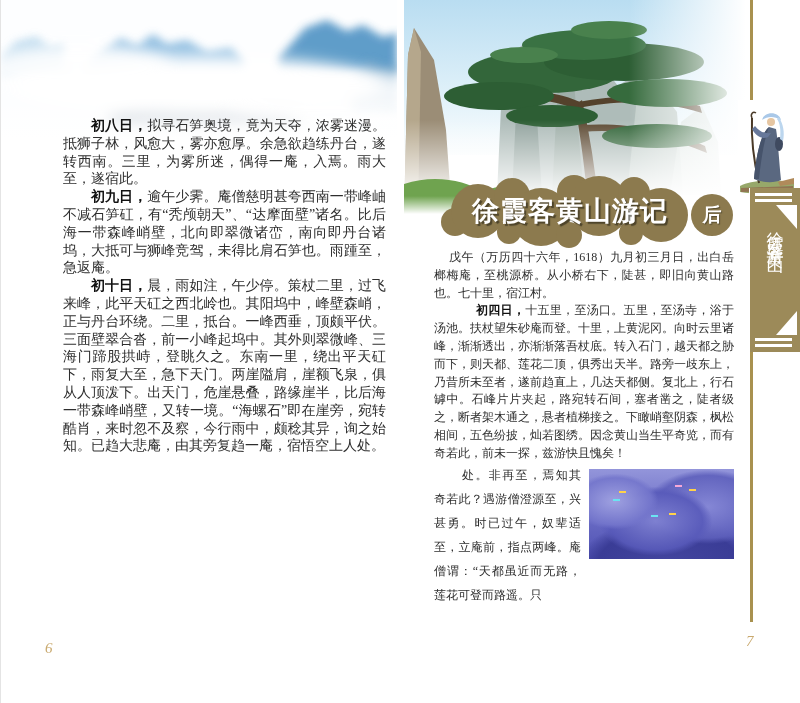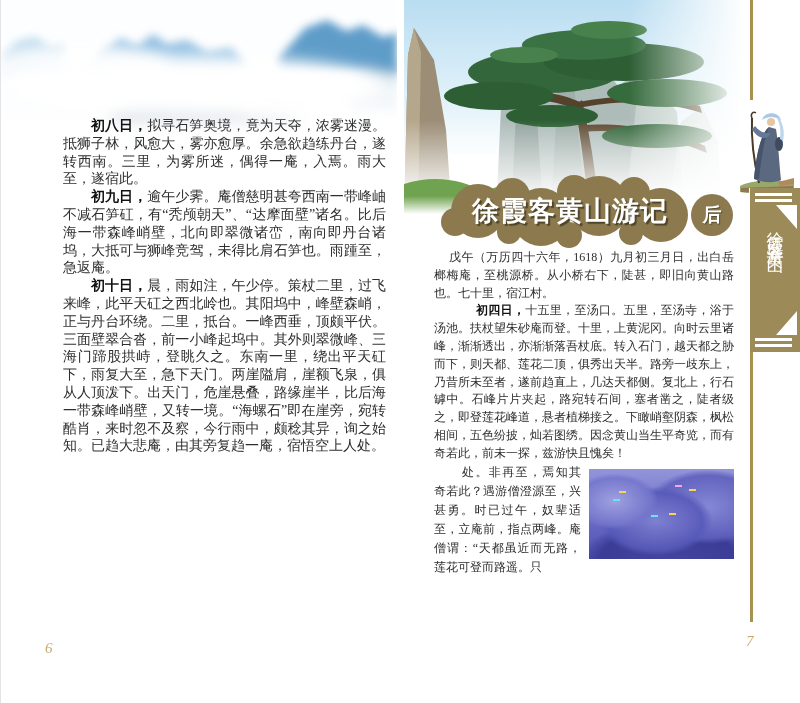--- a/index.html
+++ b/index.html
@@ -24,21 +24,21 @@
                 font-size:27px;font-weight:bold;color:#fff;letter-spacing:1px;
                 text-shadow:2px 2px 1px rgba(35,32,18,.6);}
   #banner-badge{position:absolute;left:292px;top:194px;width:42px;height:42px;border-radius:50%;
                 display:flex;align-items:center;justify-content:center;
                 color:#fff;font-size:19px;font-weight:bold;text-shadow:1px 1px 1px rgba(35,32,18,.5);}
   #right-text{position:absolute;left:35px;top:249px;width:300px;
               font-size:12px;line-height:17.8px;text-align:justify;}
   #right-text p.intro{text-indent:15px;}
   #right-text p.day-para{text-indent:42px;}
   #wrap-row{display:flex;align-items:flex-start;}
-  #beside-text{flex:1 1 auto;margin:0;text-indent:0;line-height:19px;}
+  #beside-text{flex:1 1 auto;margin:0;text-indent:0;line-height:24px;}
   #inline-photo{position:relative;flex:0 0 145px;width:145px;height:90px;margin:6px 0 0 8px;overflow:hidden;
     background:
       radial-gradient(70px 45px at 18% 36%, rgba(162,164,226,.95) 0%, rgba(116,118,204,.9) 52%, rgba(116,118,204,0) 62%),
       radial-gradient(90px 55px at 46% 58%, rgba(128,130,210,.95) 0%, rgba(88,90,186,.9) 52%, rgba(88,90,186,0) 63%),
       radial-gradient(100px 60px at 82% 42%, rgba(134,136,214,.95) 0%, rgba(94,96,188,.9) 52%, rgba(94,96,188,0) 62%),
       radial-gradient(130px 70px at 55% 108%, #44469f 0%, #3a3c96 55%, rgba(58,60,150,0) 70%),
       linear-gradient(180deg,#9395da 0%,#6f71c8 45%,#4e50b2 100%);}
   .plabel{position:absolute;width:7px;height:2px;}
   
   #sidebar{position:absolute;left:745px;top:0;width:55px;height:703px;}
@@ -154,21 +154,21 @@
     <div class="bc" style="left:157px;top:222px;width:26px;height:26px;background:#8c7a4e;"></div>
     <div class="bc" style="left:170px;top:176px;width:60px;height:60px;background:#8c7a4e;"></div>
     <div class="bc" style="left:219px;top:177px;width:32px;height:32px;background:#8c7a4e;"></div>
     <div class="bc" style="left:220px;top:221px;width:24px;height:24px;background:#8c7a4e;"></div>
     <div class="bc" style="left:235px;top:188px;width:54px;height:54px;background:#8c7a4e;"></div>
     <div id="banner-title">徐霞客黄山游记</div>
     <div id="banner-badge" style="background:#8c7a4e;">后</div>
 
     <div id="right-text">
       <p class="intro">戊午（万历四十六年，1618）九月初三月日，出白岳榔梅庵，至桃源桥。从小桥右下，陡甚，即旧向黄山路也。七十里，宿江村。</p>
-      <p class="day-para"><span class="day">初四日，</span><span>十五里，至汤口。五里，至汤寺，浴于汤池。扶杖望朱砂庵而登。十里，上黄泥冈。向时云里诸峰，渐渐透出，亦渐渐落吾杖底。转入石门，越天都之胁而下，则天都、莲花二顶，俱秀出天半。路旁一歧东上，乃昔所未至者，遂前趋直上，几达天都侧。复北上，行石罅中。石峰片片夹起，路宛转石间，塞者凿之，陡者级之，即登莲花峰道，悬者植梯接之。下瞰峭壑阴森，枫松相间，五色纷披，灿若图绣。因念黄山当生平奇览，而有奇若此，前未一探，兹游快且愧矣！</span></p>
+      <p class="day-para"><span class="day">初四日，</span><span>十五里，至汤口。五里，至汤寺，浴于汤池。扶杖望朱砂庵而登。十里，上黄泥冈。向时云里诸峰，渐渐透出，亦渐渐落吾杖底。转入石门，越天都之胁而下，则天都、莲花二顶，俱秀出天半。路旁一歧东上，乃昔所未至者，遂前趋直上，几达天都侧。复北上，行石罅中。石峰片片夹起，路宛转石间，塞者凿之，陡者级之，断者架木通之，悬者植梯接之。下瞰峭壑阴森，枫松相间，五色纷披，灿若图绣。因念黄山当生平奇览，而有奇若此，前未一探，兹游快且愧矣！</span></p>
       <div id="wrap-row">
         <p id="beside-text">处。非再至，焉知其奇若此？遇游僧澄源至，兴甚勇。时已过午，奴辈适至，立庵前，指点两峰。庵僧谓：“天都虽近而无路，莲花可登而路遥。只</p>
         <div id="inline-photo">
           <span class="plabel" style="left:30px;top:22px;background:#ffd24a;"></span>
           <span class="plabel" style="left:24px;top:30px;background:#6ae4f2;"></span>
           <span class="plabel" style="left:86px;top:16px;background:#f7a8d8;"></span>
           <span class="plabel" style="left:100px;top:20px;background:#ffd24a;"></span>
           <span class="plabel" style="left:62px;top:46px;background:#6ae4f2;"></span>
           <span class="plabel" style="left:80px;top:44px;background:#ffd24a;"></span>
         </div>

